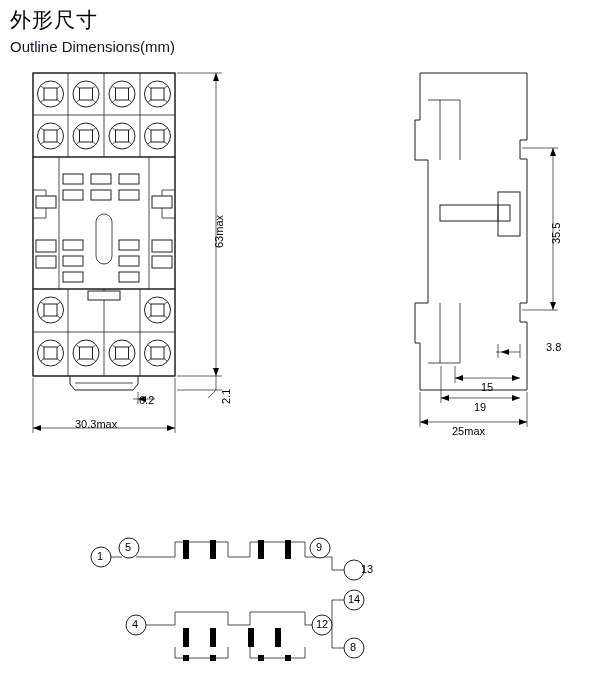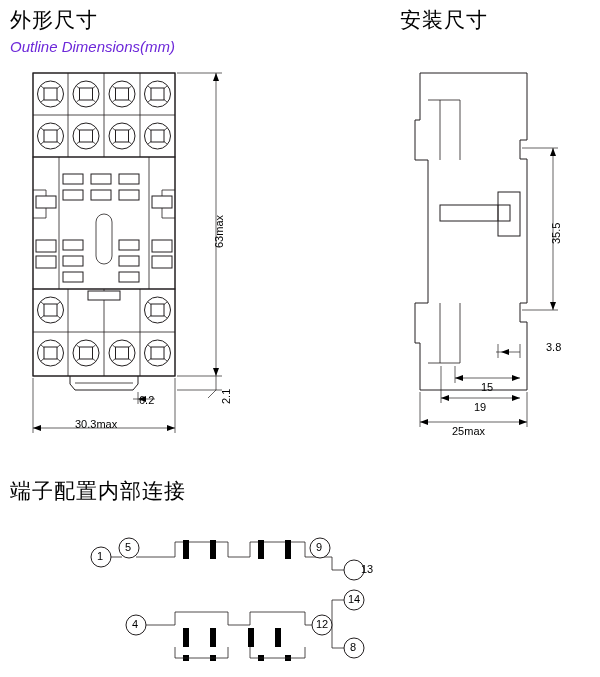--- a/index.html
+++ b/index.html
@@ -25,23 +25,22 @@
     font-family: "DejaVu Sans", sans-serif;
     font-size: 21px;
     letter-spacing: 1px;
     color: #000;
     white-space: nowrap;
   }
   .title-en {
     position: absolute;
     font-family: "Liberation Sans", sans-serif;
     font-size: 15px;
-    color: #6d28d9;
+    color: #0f172a;
     white-space: nowrap;
-    font-style: italic;
   }
   .dim-label {
     position: absolute;
     font-family: "Liberation Sans", sans-serif;
     font-size: 11px;
     color: #000;
     white-space: nowrap;
   }
   .dim-label.vert {
     transform: rotate(-90deg);
@@ -60,23 +59,21 @@
   .term { fill: #ffffff; stroke: #231f20; stroke-width: 1; }
 </style>
 </head>
 <body>
 
 <div class="page">
 
   <div class="title-cn" style="left:10px; top:6px;">外形尺寸</div>
   <div class="title-en" style="left:10px; top:38px;">Outline Dimensions(mm)</div>
 
-  <div class="title-cn" style="left:400px; top:6px;">安装尺寸</div>
-
-  <div class="title-cn" style="left:10px; top:477px;">端子配置内部连接</div>
+
 
   <svg width="600" height="677">
 
     <rect class="fill-w" x="33" y="73" width="142" height="303"></rect>
 
     <rect class="ln" x="33" y="73" width="142" height="84"></rect>
 
     <line class="ln-thin" x1="68" y1="73" x2="68" y2="157"></line>
     <line class="ln-thin" x1="104" y1="73" x2="104" y2="157"></line>
     <line class="ln-thin" x1="140" y1="73" x2="140" y2="157"></line>

